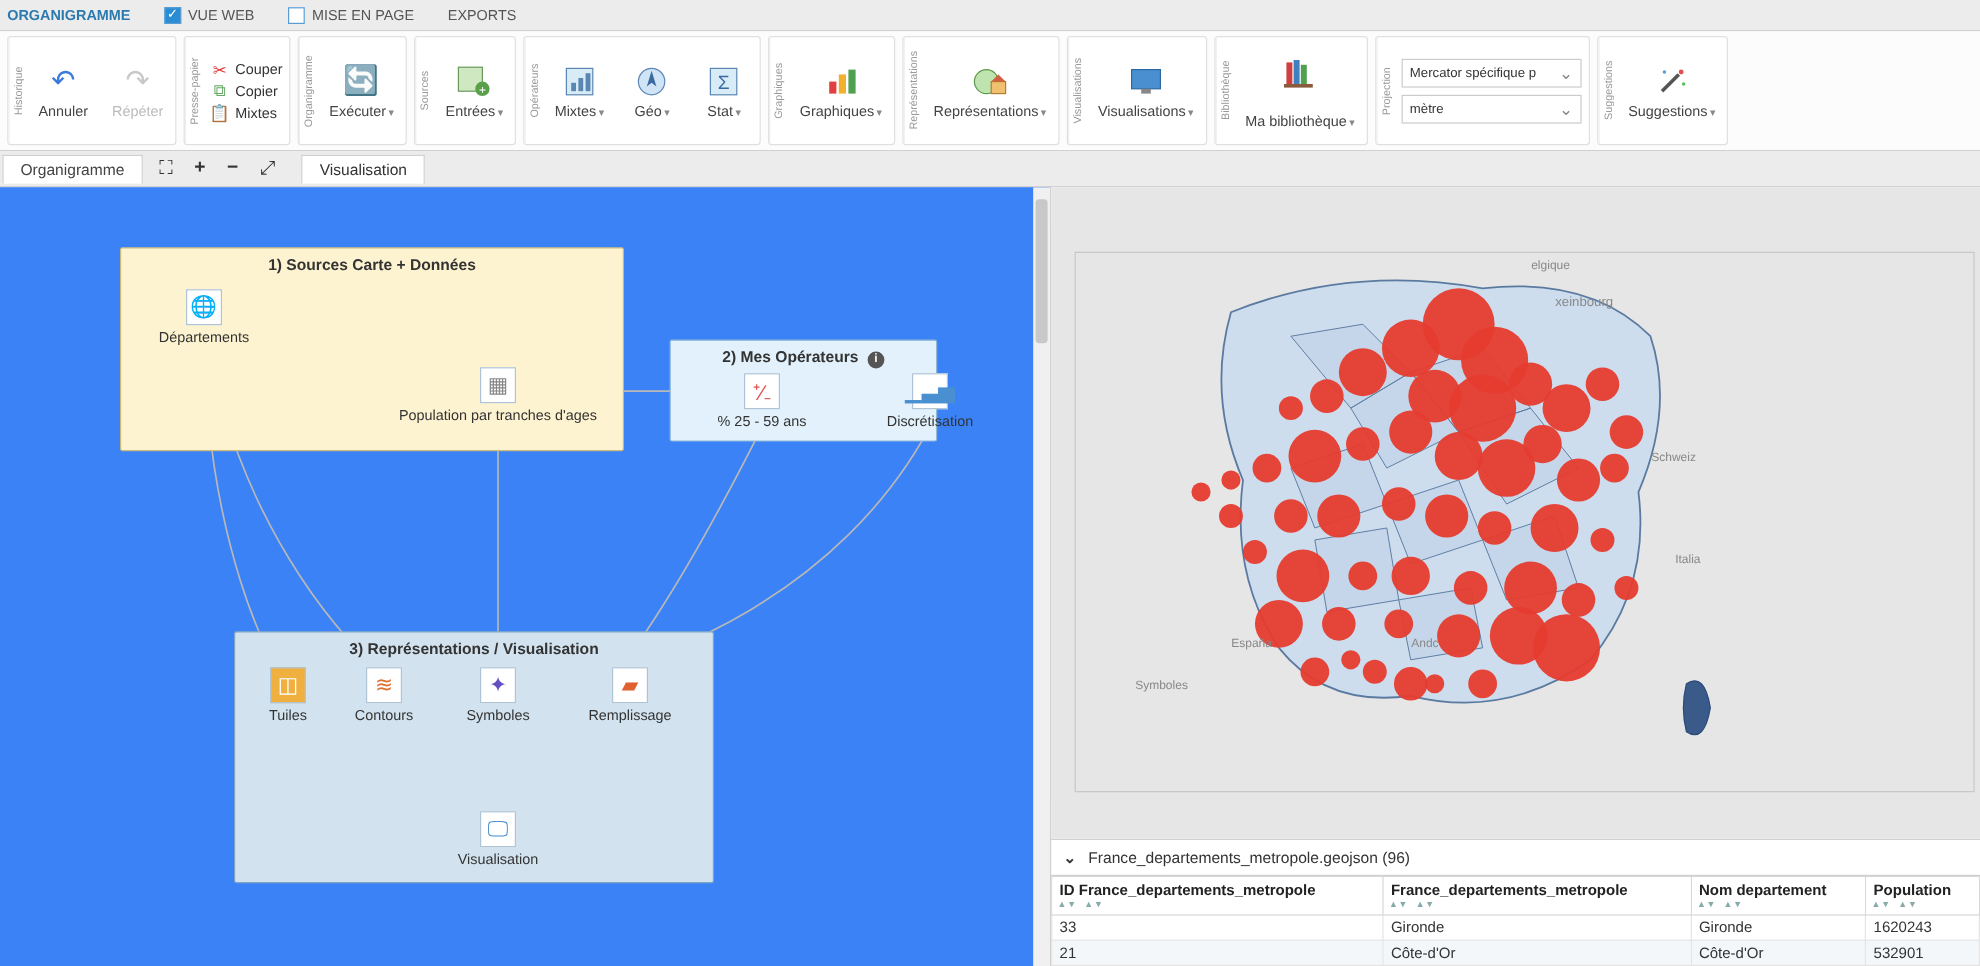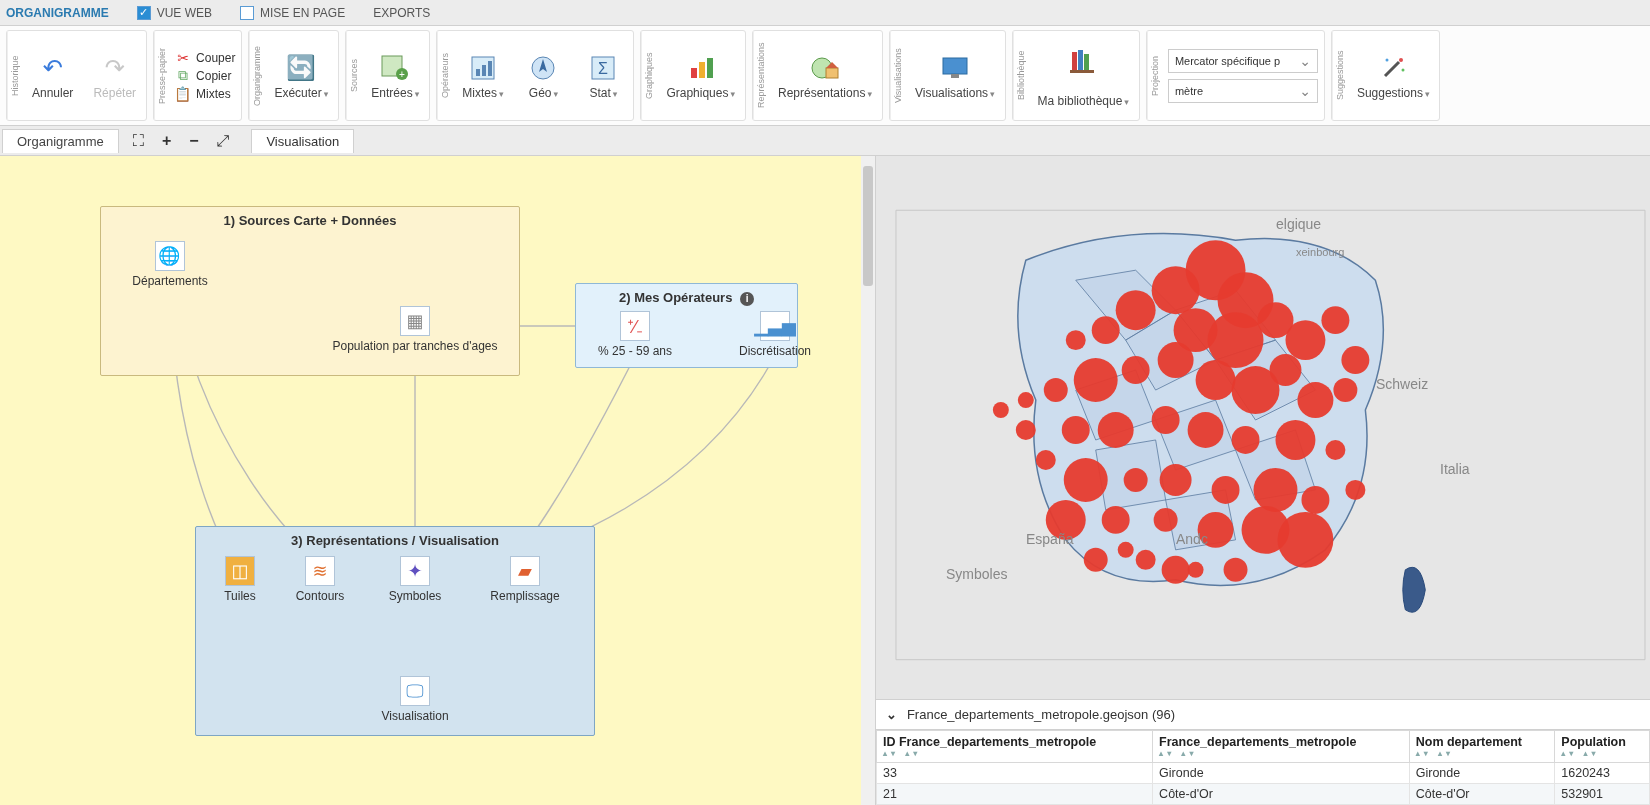--- a/index.html
+++ b/index.html
@@ -29,21 +29,21 @@
 
   
   .subbar { display:flex; align-items:center; height:30px; background:#ececec; border-bottom:1px solid #d0d0d0; }
   .subtab { background:#fff; border:1px solid #d0d0d0; border-bottom:none; padding:4px 14px; font-size:13px; color:#444; margin-left:2px; cursor:pointer; }
   .canvas-tools { margin-left:auto; display:flex; gap:18px; padding:0 14px; font-size:16px; color:#333; }
   .canvas-tools span { cursor:pointer; }
   .vis-tab { background:#fff; border:1px solid #d0d0d0; border-bottom:none; padding:4px 14px; font-size:13px; margin-left:8px; margin-right:4px; cursor:pointer;}
 
   
   .main { display:flex; height: calc(805px - 26px - 100px - 30px); }
-  .canvas-pane { width: 875px; position:relative; background:#fef9c3; overflow:hidden; }
+  .canvas-pane { width: 875px; position:relative; background:#3b82f6; overflow:hidden; }
   .canvas-scroll { position:absolute; right:0; top:0; width:14px; height:100%; background:#f0f0f0; }
   .canvas-scroll .thumb { position:absolute; top:10px; left:2px; width:10px; height:120px; background:#c8c8c8; border-radius:3px; }
 
   .right-pane { flex:1; display:flex; flex-direction:column; border-left:1px solid #d0d0d0; background:#fff; }
   .map { flex:1; background:#e6e6e6; position:relative; overflow:hidden; }
   .data-bar { height:30px; border-top:1px solid #d0d0d0; display:flex; align-items:center; gap:10px; padding:0 10px; font-size:13px; color:#333; }
   .data-bar .exp { font-weight:bold; cursor:pointer; transform: rotate(0deg); }
   .data-table { border-top:1px solid #d0d0d0; }
   .data-table table { border-collapse:collapse; width:100%; font-size:12.5px; }
   .data-table th { background:#fff; border:1px solid #d8d8d8; padding:4px 6px; text-align:left; font-weight:600; color:#222; position:relative; }
@@ -59,21 +59,21 @@
   .panel.blue2  { background:#d2e3ef; border-color:#7ea6c4; }
   .node { position:absolute; text-align:center; font-size:12px; color:#333; }
   .node .nico { width:30px; height:30px; border:1px solid #b0c4d8; background:#fff; margin:0 auto 3px; display:flex; align-items:center; justify-content:center; font-size:18px; }
   .panel .info { display:inline-block; width:14px; height:14px; border-radius:50%; background:#555; color:#fff; font-size:10px; line-height:14px; text-align:center; margin-left:4px; }
 
   svg.flow { position:absolute; top:0; left:0; pointer-events:none; }
   svg.flow path { stroke:#b8b8b8; stroke-width:1.4; fill:none; marker-end:url(#arrow); }
 
   
   .map svg { width:100%; height:100%; }
-  .country-label { position:absolute; font-size:14px; color:#888; font-weight:400; pointer-events:none; }
+  .country-label { position:absolute; font-size:10px; color:#888; font-weight:400; pointer-events:none; }
 </style>
 </head>
 <body>
 
 <div class="tabs">
   <span class="tab active">ORGANIGRAMME</span>
   <span class="tab">
     <span class="chk checked">✓</span>
     <span>VUE WEB</span>
   </span>
@@ -298,21 +298,21 @@
     </div>
     <div class="node" style="left:120px; top:85px; width:100px;">
       <div class="nico" style="color:#4a90d0;">🌐</div>
       <div>Départements</div>
     </div>
     <div class="node" style="left:320px; top:150px; width:190px;">
       <div class="nico" style="color:#888;">▦</div>
       <div>Population par tranches d'ages</div>
     </div>
 
-    <div class="panel blue1" style="left:575px; top:127px; width:223px; height:85px;">
+    <div class="panel blue1" style="left:558px; top:127px; width:223px; height:85px;">
       <div class="title"><span>2) Mes Opérateurs</span> <span class="info">i</span></div>
     </div>
     <div class="node" style="left:590px; top:155px; width:90px;">
       <div class="nico" style="color:#e05050;">⁺⁄₋</div>
       <div>% 25 - 59 ans</div>
     </div>
     <div class="node" style="left:730px; top:155px; width:90px;">
       <div class="nico" style="color:#4a90d0;">▁▃▅</div>
       <div>Discrétisation</div>
     </div>
@@ -422,21 +422,21 @@
             <circle cx="480" cy="300" r="10" fill="#e63b2e" fill-opacity="0.95"></circle>
             <circle cx="480" cy="170" r="14" fill="#e63b2e" fill-opacity="0.95"></circle>
             <circle cx="150" cy="240" r="10" fill="#e63b2e" fill-opacity="0.95"></circle>
             <circle cx="125" cy="220" r="8" fill="#e63b2e" fill-opacity="0.95"></circle>
           </g>
       </svg>
       <div class="country-label" style="left:150px; top:375px;">España</div>
       <div class="country-label" style="left:70px; top:410px;">Symboles</div>
       <div class="country-label" style="left:300px; top:375px;">Andc</div>
       <div class="country-label" style="left:500px; top:220px;">Schweiz</div>
-      <div class="country-label" style="left:520px; top:305px;margin-left:44px;">Italia</div>
+      <div class="country-label" style="left:520px; top:305px;">Italia</div>
       <div class="country-label" style="left:400px; top:60px;">elgique</div>
       <div class="country-label" style="left:420px; top:90px; font-size:11px;">xeinbourg</div>
     </div>
 
     <div class="data-bar">
       <span class="exp">⌄</span>
       <span>France_departements_metropole.geojson (96)</span>
     </div>
 
     <div class="data-table">

